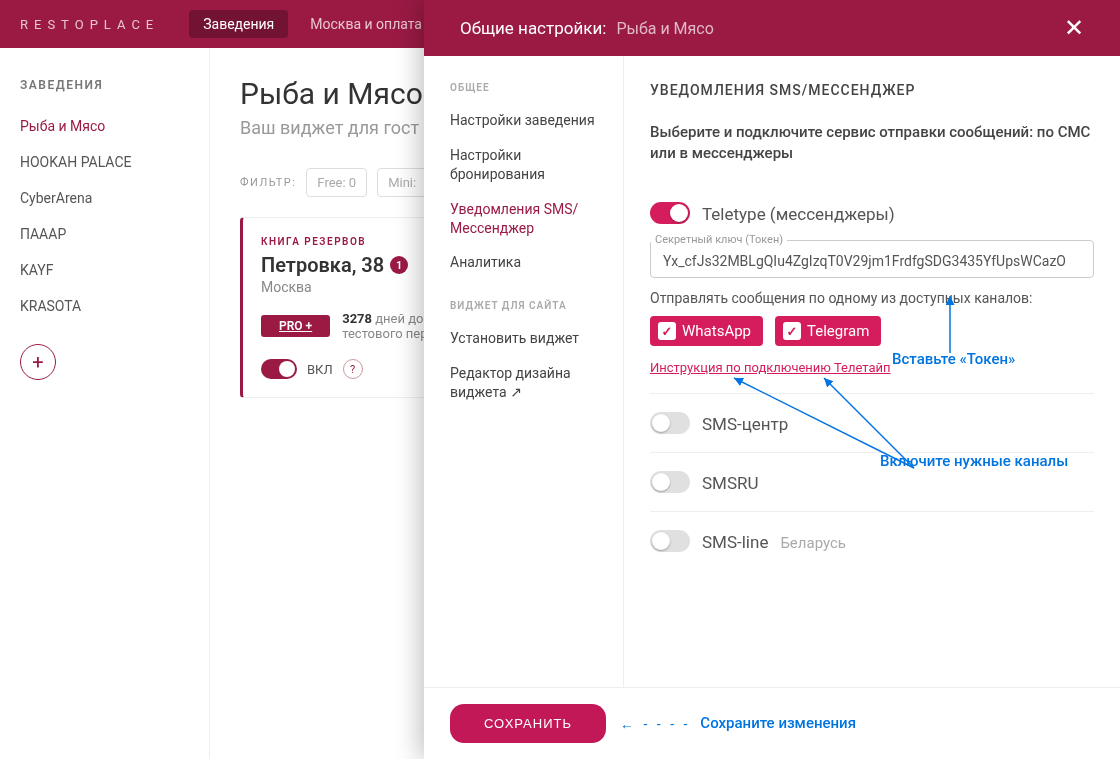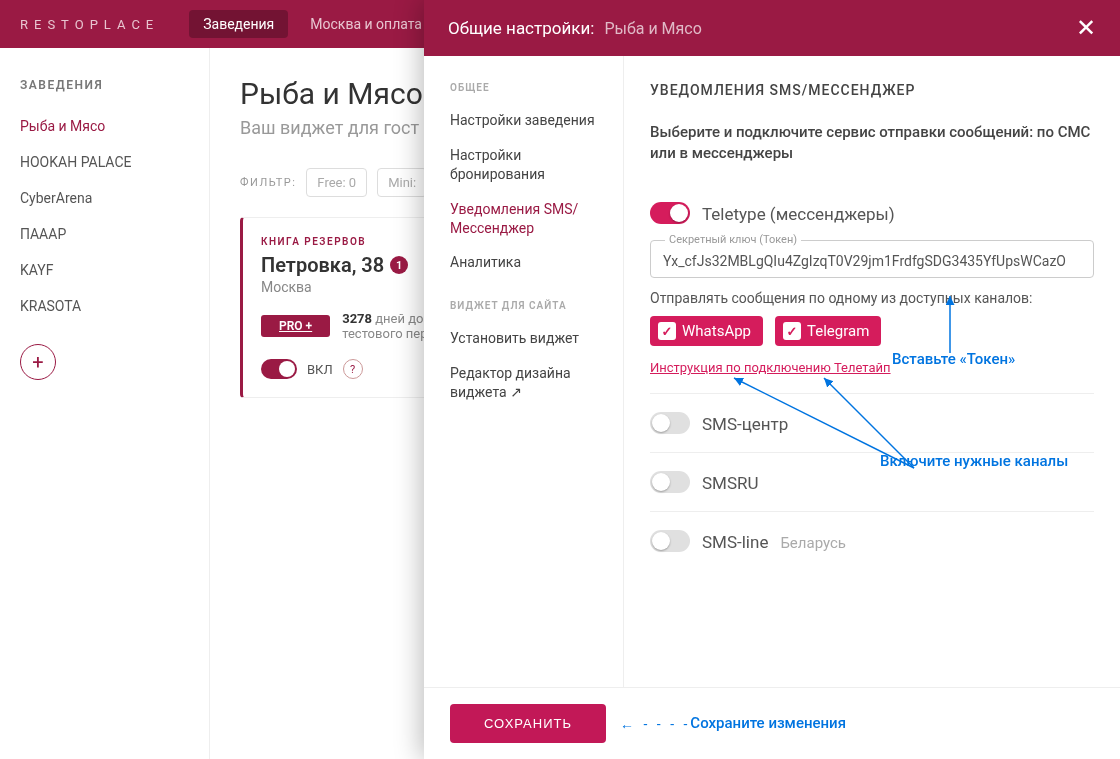--- a/index.html
+++ b/index.html
@@ -41,21 +41,21 @@
     .card-info { font-size: 13px; color: #888; }
     .card-info strong { color: #333; }
     .card-row3 { display: flex; align-items: center; margin-top: 18px; gap: 10px; }
     .toggle-sm { width: 36px; height: 20px; background: #9a1a44; border-radius: 10px; position: relative; }
     .toggle-sm::after { content:""; position:absolute; width:16px; height:16px; background:#fff; border-radius:50%; top:2px; right:2px; }
     .toggle-label { font-size: 13px; color: #555; }
     .help-circle { width:20px; height:20px; border:1px solid #c99; border-radius:50%; display:inline-flex; align-items:center; justify-content:center; font-size:11px; color:#9a1a44; }
 
     
     .modal { position: absolute; top: 0; left: 424px; width: 696px; height: 100%; background: #fff; box-shadow: -4px 0 24px rgba(0,0,0,0.25); display: flex; flex-direction: column; }
-    .modal-header { height: 56px; background: #9a1a44; color: #fff; display: flex; align-items: center; padding: 0 24px; }
+    .modal-header { height: 56px; background: #9a1a44; color: #fff; display: flex; align-items: center; padding: 0 36px; }
     .modal-header-title { font-size: 17px; font-weight: 400; }
     .modal-header-sub { margin-left: 10px; color: #e0b9c6; font-size: 16px; }
     .modal-close { margin-left: auto; font-size: 24px; cursor: pointer; color: #fff; }
 
     .modal-body { display: flex; flex: 1; overflow: hidden; margin-left: 8px; }
     
     
     .modal-sidebar { width: 192px; border-right: 1px solid #eee; padding: 26px 18px 18px 18px; }
     .modal-side-heading { font-size: 10px; letter-spacing: 1px; color: #aaa; margin-bottom: 10px; margin-top: 20px; font-weight: 600; }
     .modal-side-heading:first-child { margin-top: 0; }
@@ -86,21 +86,21 @@
 
     .channels-label { margin-top: 12px; font-size: 14px; color: #555; }
     .channels { display: flex; gap: 12px; margin-top: 10px; }
     .channel-chip { display: flex; align-items: center; gap: 6px; background: #d51c5c; color: #fff; padding: 6px 12px 6px 8px; border-radius: 4px; font-size: 15px; cursor: pointer; }
     .channel-check { width: 18px; height: 18px; background: #fff; border-radius: 3px; display: inline-flex; align-items: center; justify-content: center; color: #d51c5c; font-size: 13px; font-weight: bold; }
 
     .instruction-link { display: inline-block; margin-top: 14px; font-size: 13px; color: #d51c5c; text-decoration: underline; cursor: pointer; }
 
     
     .modal-footer { padding: 16px 26px; border-top: 1px solid #eee; display: flex; align-items: center; }
-    .save-btn { background: #c21857; color: #fff; border: none; padding: 12px 34px; border-radius: 4px; font-size: 13px; letter-spacing: 1px; cursor: pointer; font-weight: 500; }
+    .save-btn { background: #c21857; color: #fff; border: none; padding: 12px 34px; border-radius: 14px; font-size: 13px; letter-spacing: 1px; cursor: pointer; font-weight: 500; }
 
     
     .anno { position: absolute; color: #0074e0; font-size: 15px; font-weight: 500; pointer-events: none; line-height: 1.3; }
 
     
     .arrows { position: absolute; top: 0; left: 0; width: 100%; height: 100%; pointer-events: none; }
   </style>
 </head>
 <body>
 
@@ -183,21 +183,21 @@
     <div class="modal-main">
       <div class="section-title">УВЕДОМЛЕНИЯ SMS/МЕССЕНДЖЕР</div>
       <div class="section-desc">Выберите и подключите сервис отправки сообщений: по СМС или в мессенджеры</div>
 
       <div class="provider">
         <div class="provider-row">
           <span class="toggle on"></span>
           <span class="provider-name">Teletype (мессенджеры)</span>
         </div>
         <div class="token-field">
-          <span class="legend" style="position:absolute;top:-8px;left:14px;background:#fff;padding:0 4px;font-size:11px;color:#999;">Секретный ключ (Токен)</span>
+          <span class="legend" style="position:absolute;top:-8px;left:0;background:#fff;padding:0 4px;font-size:11px;color:#999;">Секретный ключ (Токен)</span>
           <input type="text" value="Yx_cfJs32MBLgQIu4ZgIzqT0V29jm1FrdfgSDG3435YfUpsWCazO" style="">
         </div>
         <div class="channels-label">Отправлять сообщения по одному из доступных каналов:</div>
         <div class="channels">
           <div class="channel-chip">
             <span class="channel-check">✓</span>
             <span>WhatsApp</span>
           </div>
           <div class="channel-chip">
             <span class="channel-check">✓</span>
@@ -242,15 +242,15 @@
         <line x1="290" y1="412" x2="200" y2="322" stroke="#0074e0" stroke-width="1.5" marker-end="url(#ah)"></line>
       </svg>
       <div class="anno" style="top:294px; left:268px;">Вставьте «Токен»</div>
       <div class="anno" style="top:396px; left:256px;">Включите нужные каналы</div>
     </div>
   </div>
 
   <div class="modal-footer">
     <button class="save-btn">СОХРАНИТЬ</button>
     <span style="margin-left:14px; color:#0074e0; letter-spacing:3px;">← - - - -</span>
-    <span class="anno" style="position:static; ">Сохраните изменения</span>
+    <span class="anno" style="position:static; margin-left:10px;">Сохраните изменения</span>
   </div>
 </div>
 
 </body></html>

